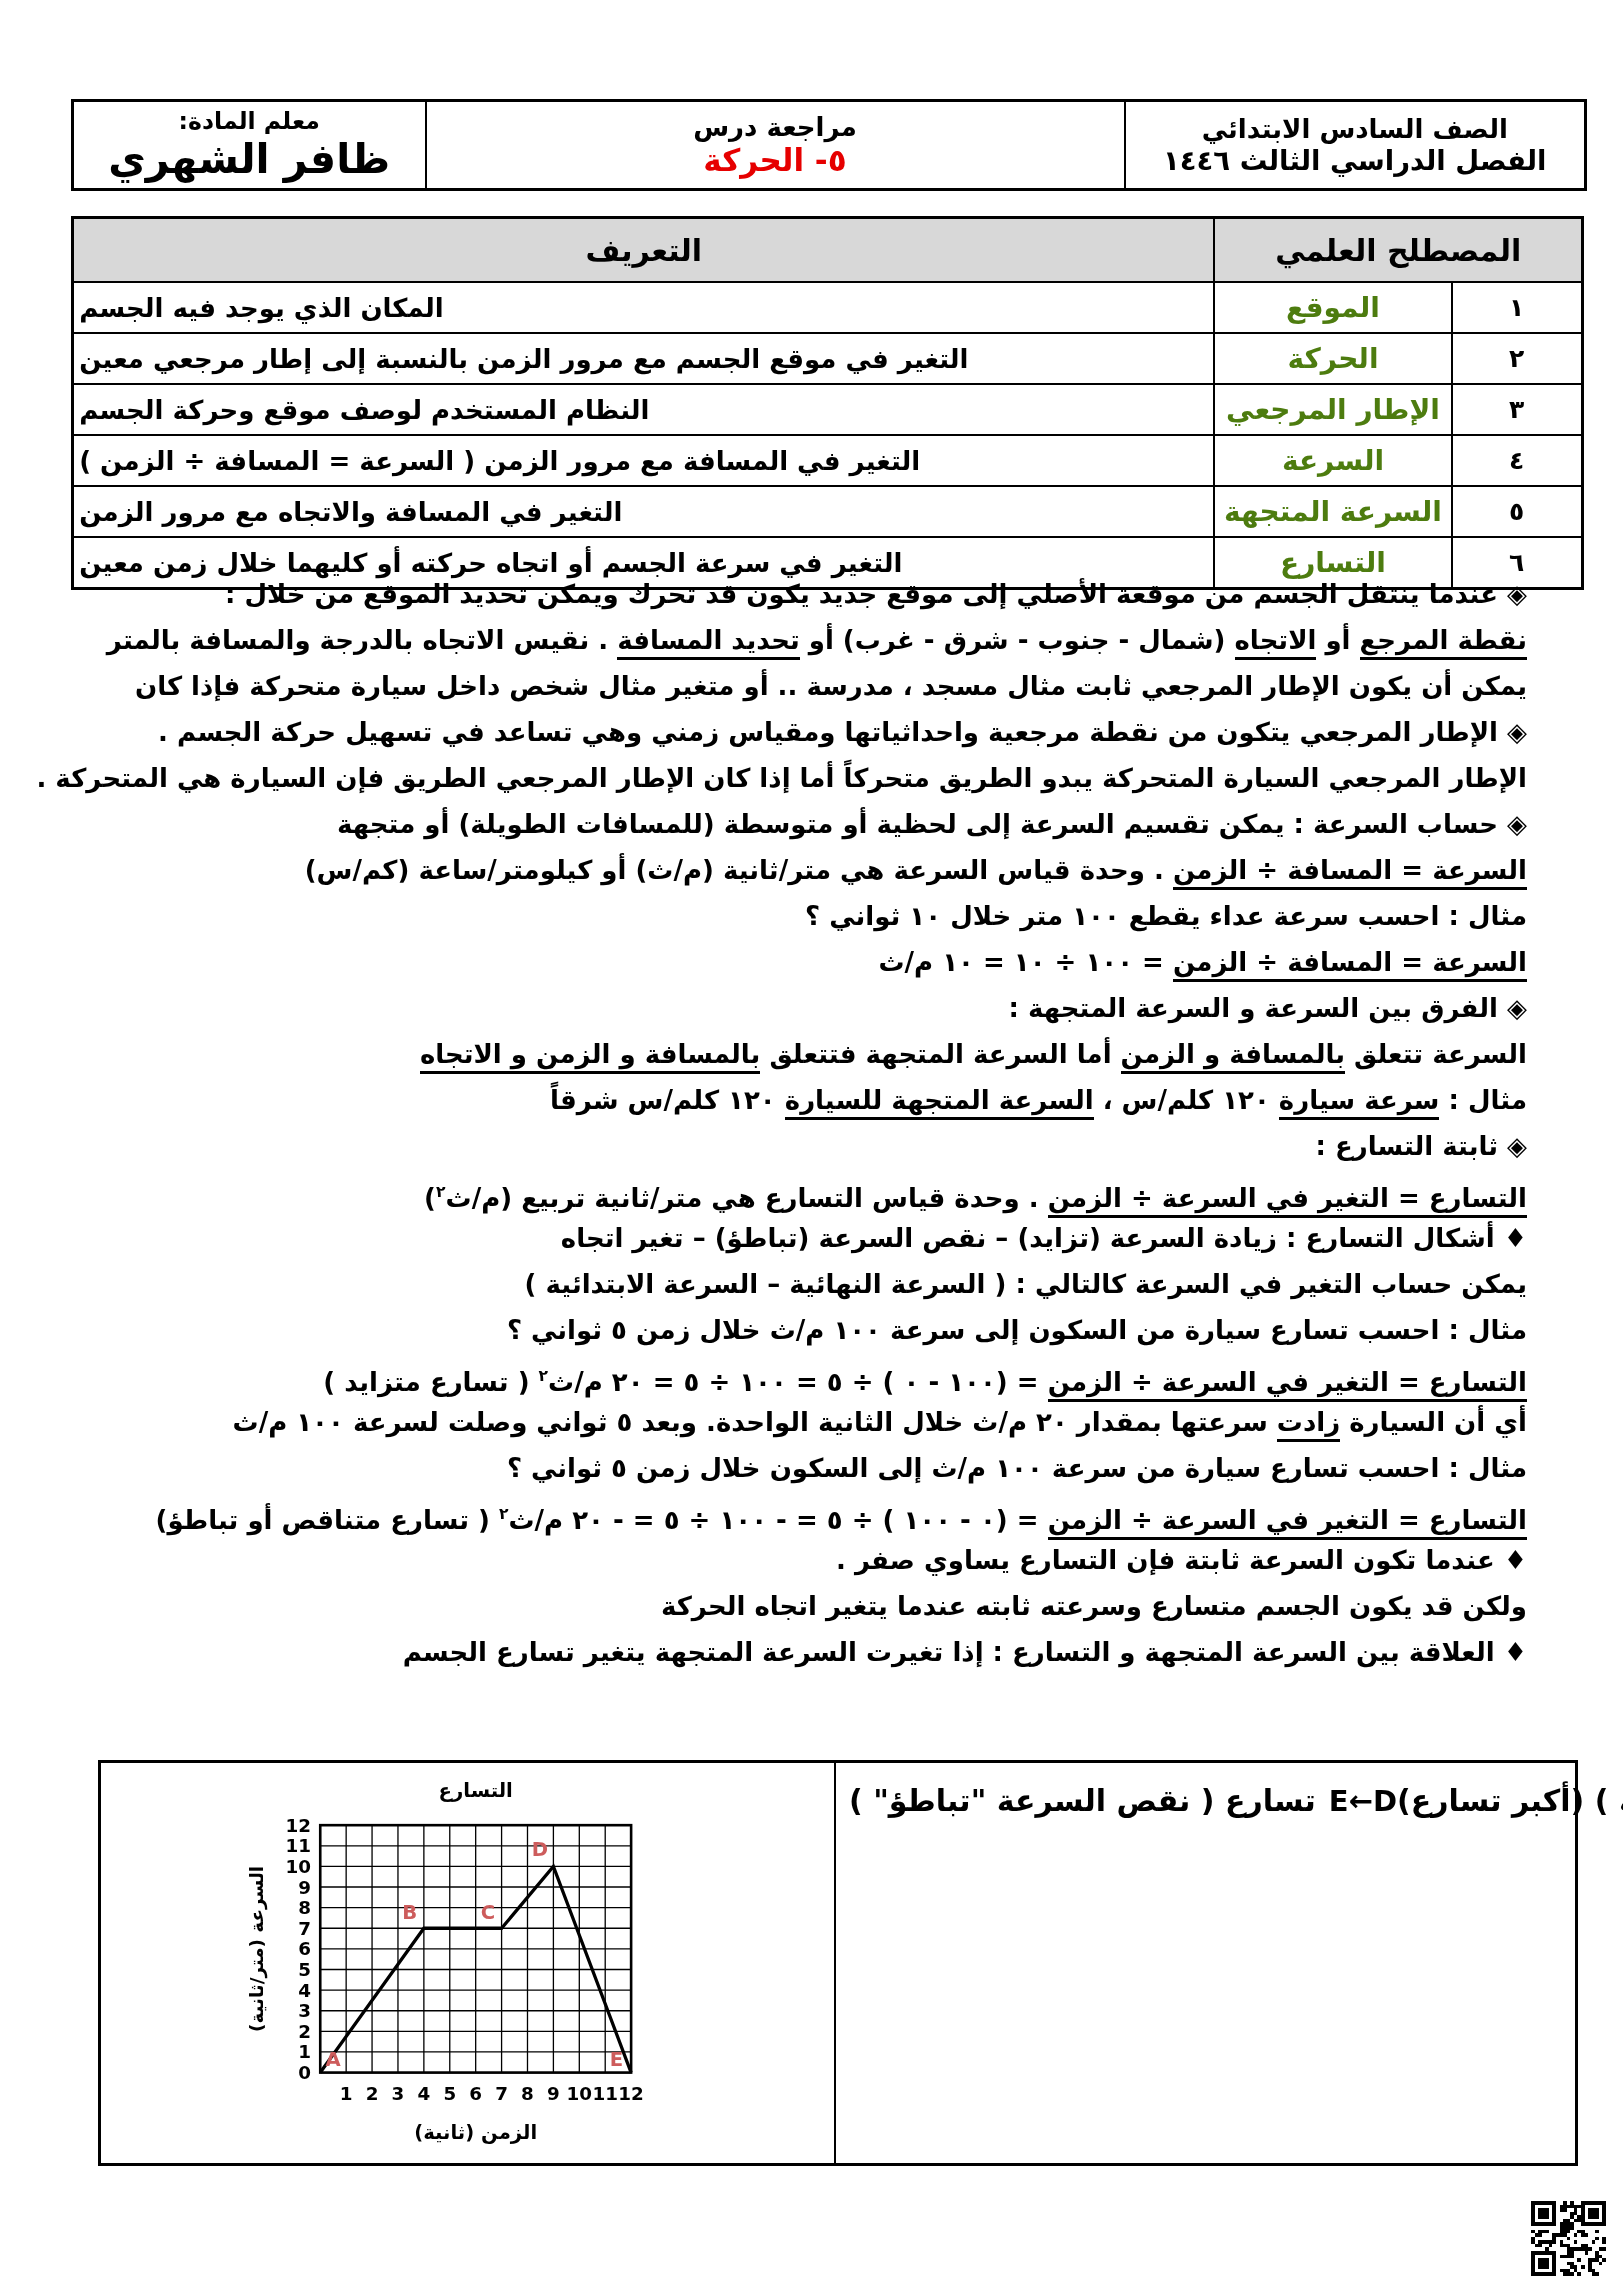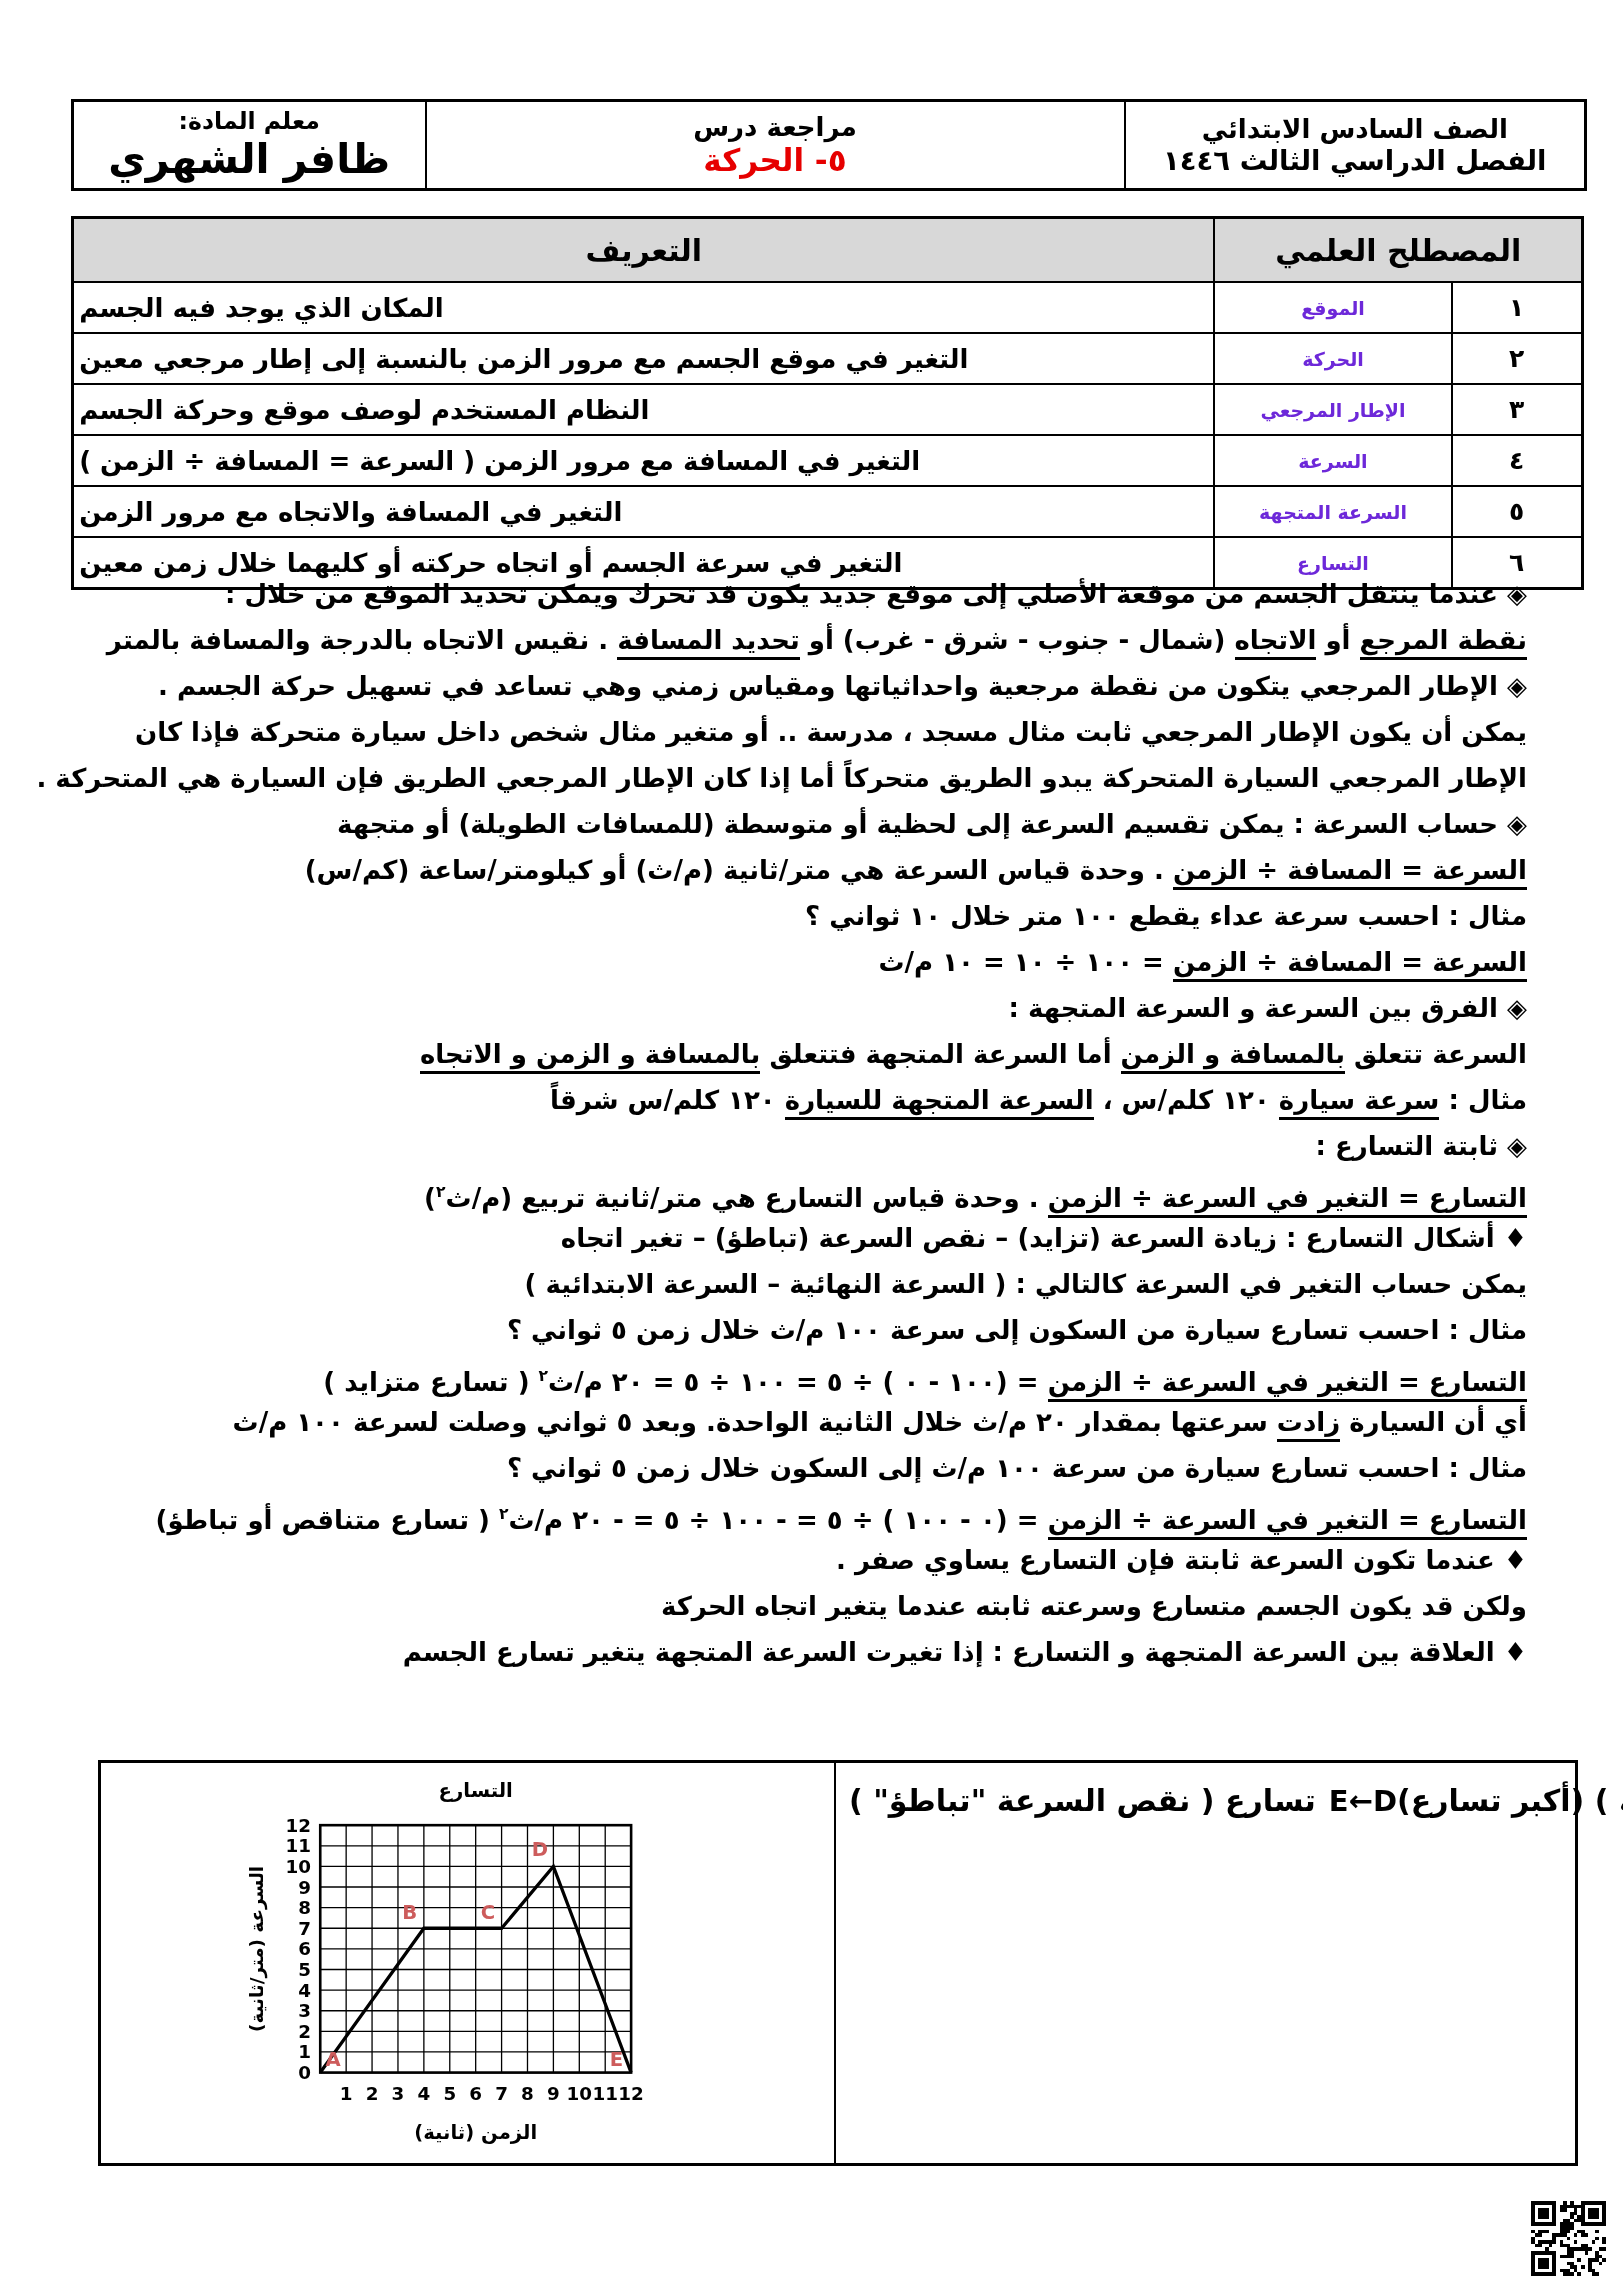--- a/index.html
+++ b/index.html
@@ -19,21 +19,21 @@
   .lesson-line2{font-size:31px;font-weight:bold;color:#e60000;}
   .teacher-line1{font-size:23.6px;font-weight:bold;}
   .teacher-line2{font-size:41px;font-weight:bold;}
 
   
   .terms-table{border:3.3px solid #000;width:1513px;}
   .terms-table th,.terms-table td{border:2.6px solid #000;vertical-align:middle;}
   .terms-table th{background:#d8d8d8;font-size:30px;font-weight:bold;height:60px;text-align:center;}
   .terms-table td{height:47px;}
   .num-cell{font-size:25px;font-weight:bold;text-align:center;}
-  .term-cell{font-size:19px;font-weight:bold;text-align:center;color:#6d28d9;}
+  .term-cell{font-size:28px;font-weight:bold;text-align:center;color:#4d7c0f;}
   .def-cell{font-size:26px;font-weight:bold;text-align:left;padding:0 10.5px 0 5.2px;}
 
   
   .body-text{
     top:571px;left:72px;right:96px;
     font-size:26px;font-weight:bold;line-height:46px;
     text-align:right;white-space:nowrap;
   }
   .bline{height:46px;}
   .u{border-bottom:3.3px solid #000;padding-bottom:2px;}
@@ -124,22 +124,22 @@
         <td class="num-cell">٦</td>
         <td class="term-cell">التسارع</td>
         <td class="def-cell">التغير في سرعة الجسم أو اتجاه حركته أو كليهما خلال زمن معين</td>
       </tr>
     </tbody>
 </table>
 
 <div class="body-text abs">
     <div class="bline"><span>◈ عندما ينتقل الجسم من موقعة الأصلي إلى موقع جديد يكون قد </span><span>تحرك</span><span> ويمكن تحديد الموقع من خلال :</span></div>
     <div class="bline"><span class="u">نقطة المرجع</span><span> أو </span><span class="u">الاتجاه</span><span>  (شمال - جنوب - شرق - غرب) أو </span><span class="u">تحديد المسافة</span><span> . نقيس الاتجاه بالدرجة والمسافة بالمتر</span></div>
+    <div class="bline"><span>يمكن أن يكون الإطار المرجعي ثابت مثال مسجد ، مدرسة .. أو متغير  مثال شخص داخل سيارة متحركة فإذا كان</span></div>
     <div class="bline"><span>◈ الإطار المرجعي يتكون من نقطة مرجعية واحداثياتها ومقياس زمني وهي تساعد في تسهيل حركة الجسم .</span></div>
-    <div class="bline"><span>يمكن أن يكون الإطار المرجعي ثابت مثال مسجد ، مدرسة .. أو متغير  مثال شخص داخل سيارة متحركة فإذا كان</span></div>
     <div class="bline"><span>الإطار المرجعي السيارة المتحركة يبدو الطريق متحركاً أما إذا كان الإطار المرجعي الطريق فإن السيارة هي المتحركة .</span></div>
     <div class="bline"><span>◈ </span><span>حساب السرعة</span><span> : يمكن تقسيم السرعة إلى </span><span>لحظية</span><span> أو </span><span>متوسطة</span><span> (للمسافات الطويلة) أو </span><span>متجهة</span></div>
     <div class="bline"><span class="u">السرعة = المسافة ÷ الزمن</span><span>  . وحدة قياس السرعة هي  متر/ثانية (م/ث)  أو  كيلومتر/ساعة  (كم/س)</span></div>
     <div class="bline"><span>مثال</span><span> : احسب سرعة عداء يقطع ١٠٠ متر خلال ١٠ ثواني ؟</span></div>
     <div class="bline"><span class="u">السرعة = المسافة ÷ الزمن</span><span>  =  ١٠٠ ÷ ١٠ = ١٠ م/ث</span></div>
     <div class="bline"><span>◈ </span><span>الفرق بين السرعة و السرعة المتجهة :</span></div>
     <div class="bline"><span>السرعة تتعلق </span><span class="u">بالمسافة و الزمن</span><span> أما السرعة المتجهة فتتعلق </span><span class="u">بالمسافة و الزمن و الاتجاه</span></div>
     <div class="bline"><span>مثال</span><span> :  </span><span class="u">سرعة سيارة</span><span> ١٢٠ كلم/س ، </span><span class="u">السرعة المتجهة للسيارة</span><span> ١٢٠ كلم/س شرقاً</span></div>
     <div class="bline"><span>◈ </span><span>ثابتة التسارع</span><span> :</span></div>
     <div class="bline"><span class="u">التسارع = التغير في السرعة ÷  الزمن</span><span> . وحدة قياس التسارع هي   متر/ثانية تربيع   (م/ث</span><sup>٢</sup><span>)</span></div>

